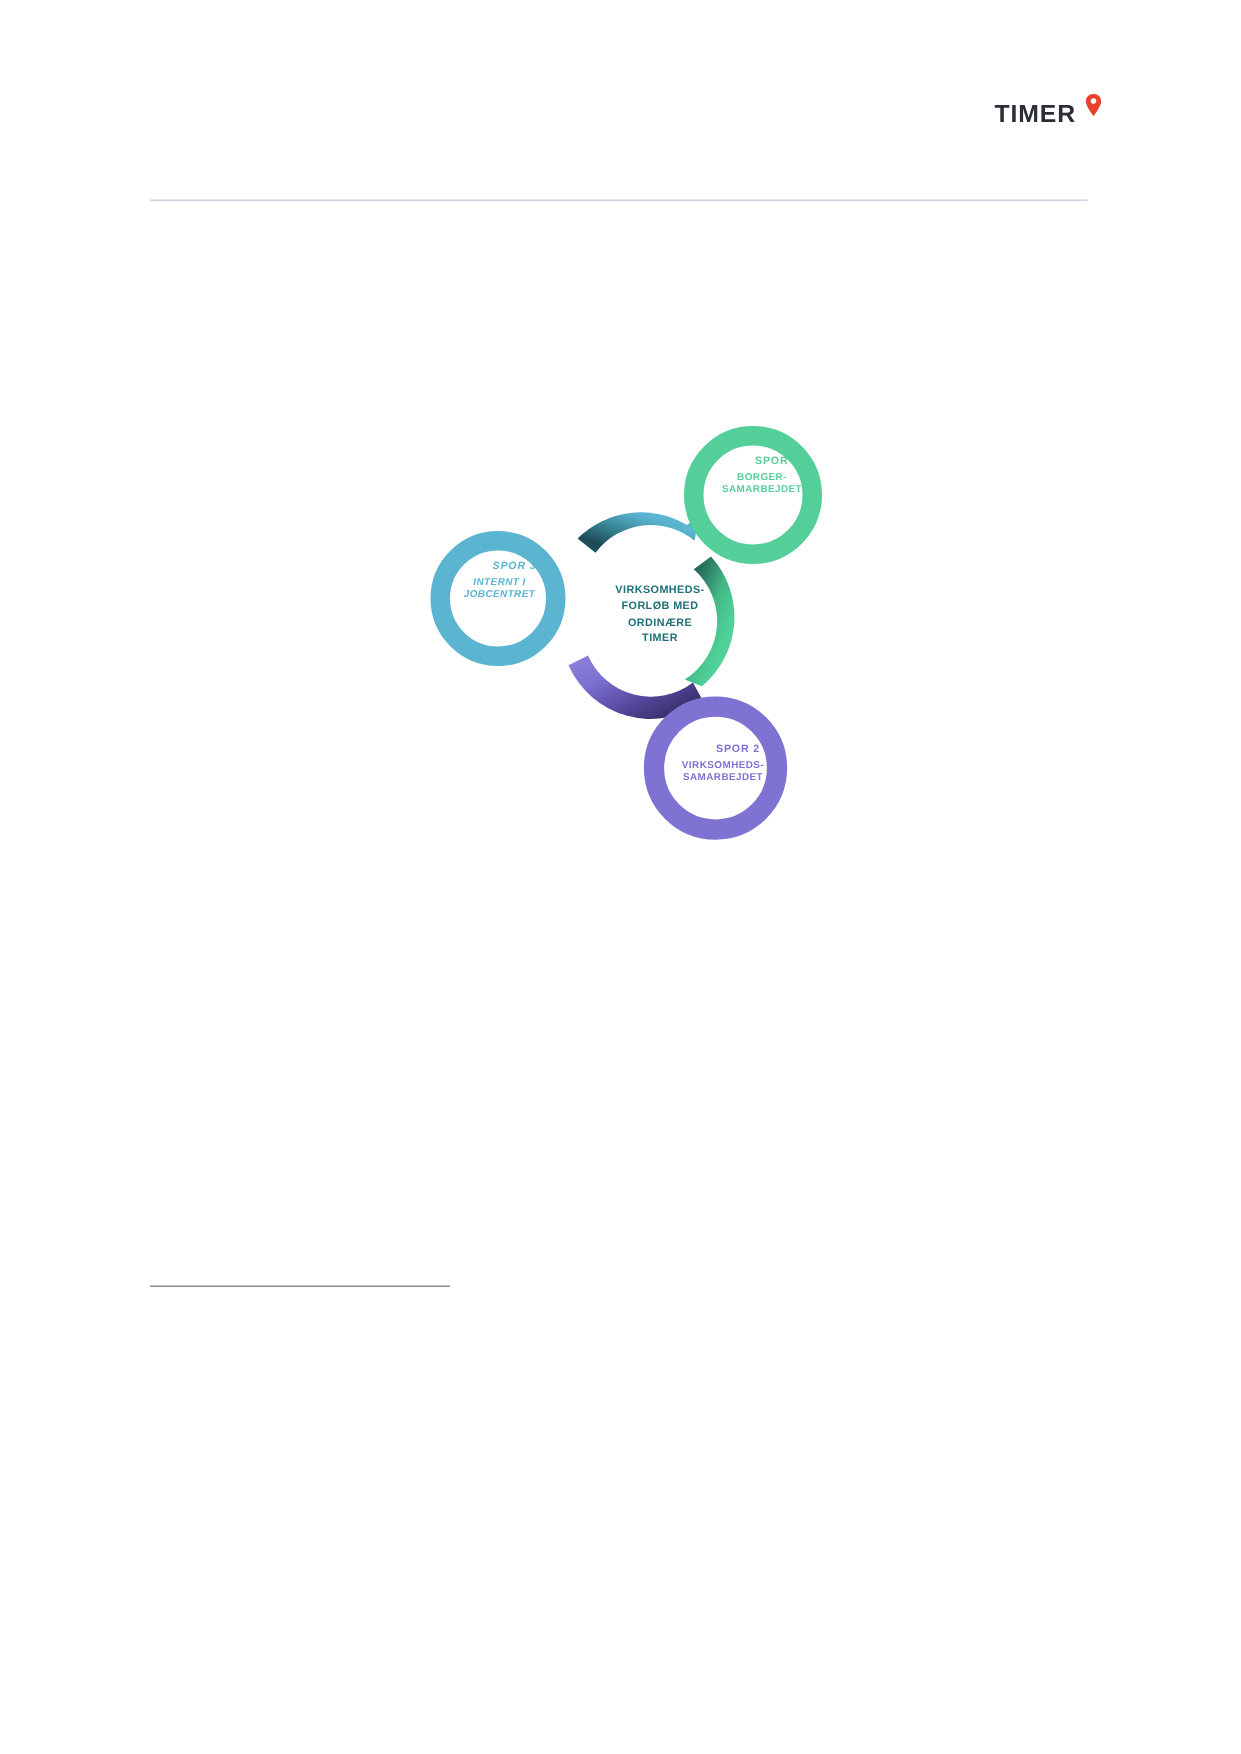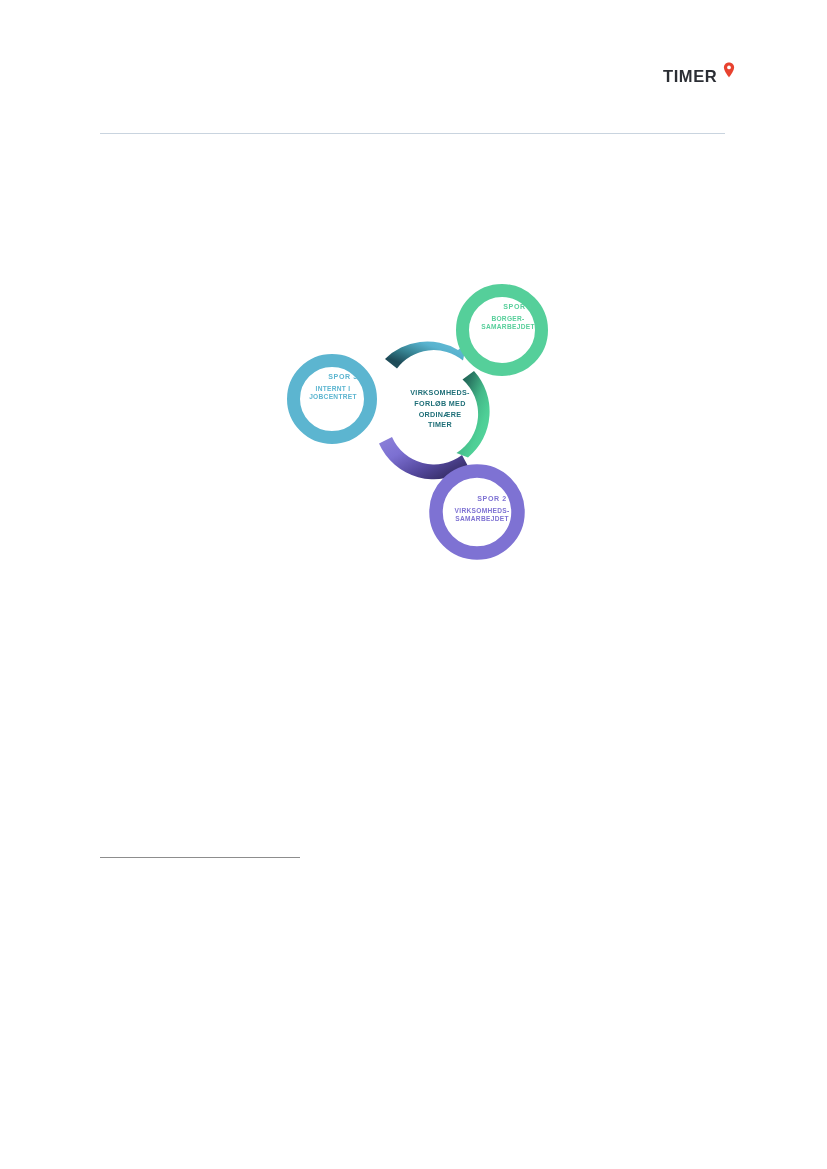--- a/index.html
+++ b/index.html
@@ -101,21 +101,21 @@
     margin-bottom: 3px;
     padding-left: 20px;
   }
   .node-label .name {
     display: block;
     font-size: 6.6px;
     letter-spacing: 0.3px;
   }
 
   .lbl-spor1 { left: 192px; top: 38px; width: 92px; color: #58cf9b; }
-  .lbl-spor3 { left: 18px;  top: 108px; width: 90px; color: #5cb5d0; }
+  .lbl-spor3 { left: 18px;  top: 108px; width: 90px; color: #5cb5d0; font-style: italic; }
   .lbl-spor2 { left: 162px; top: 230px; width: 100px; color: #7e72d3; }
 
   .hub-label {
     position: absolute;
     left: 122px;
     top: 123px;
     width: 96px;
     text-align: center;
     font-family: "Liberation Sans", sans-serif;
     font-size: 7.2px;

